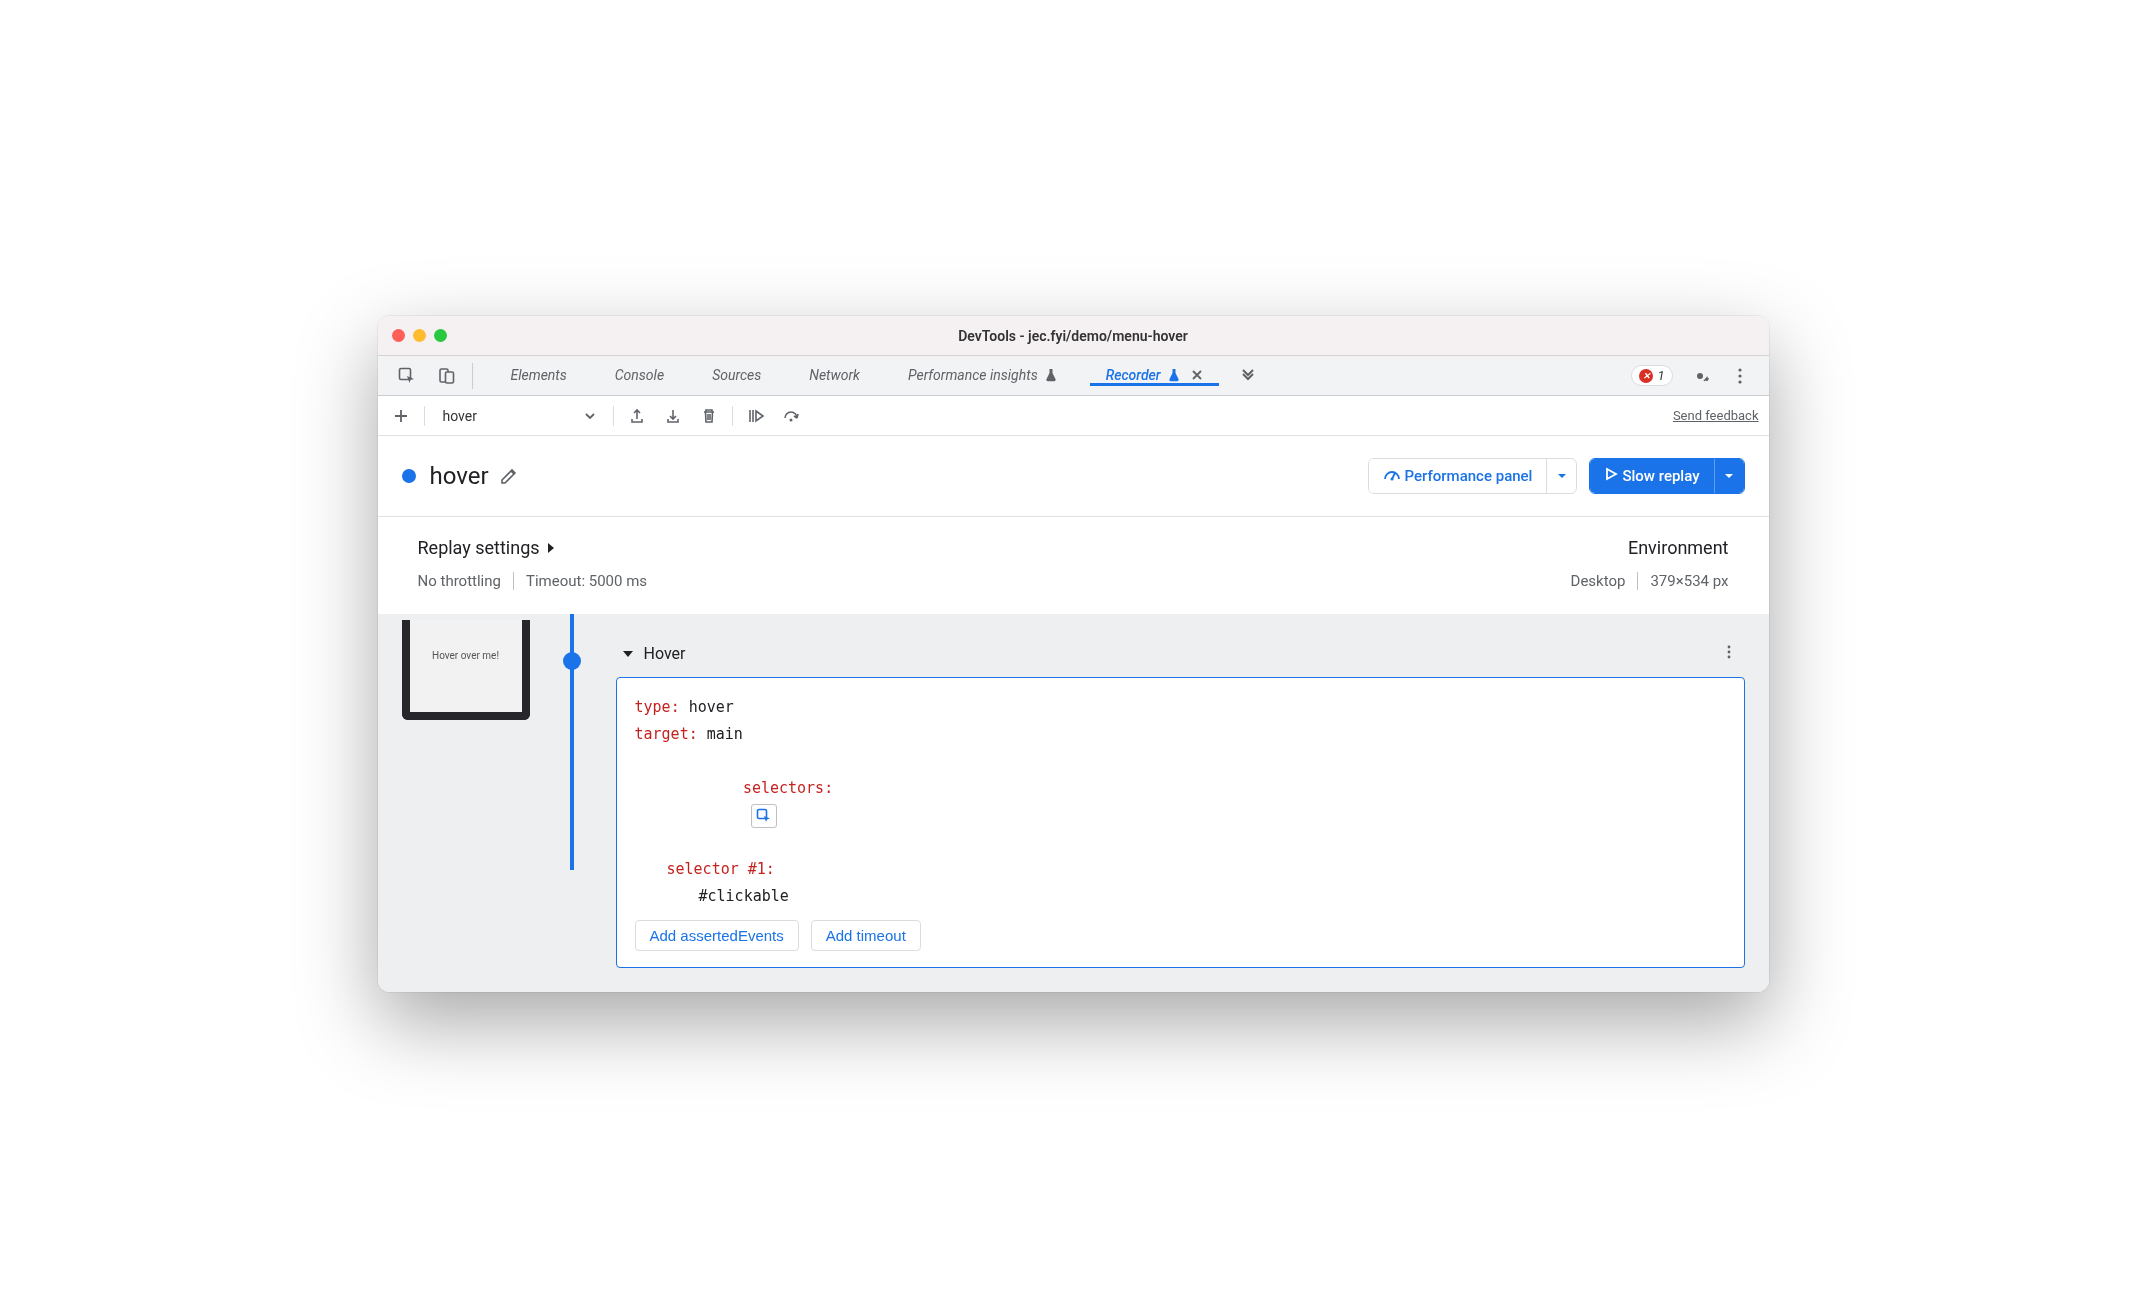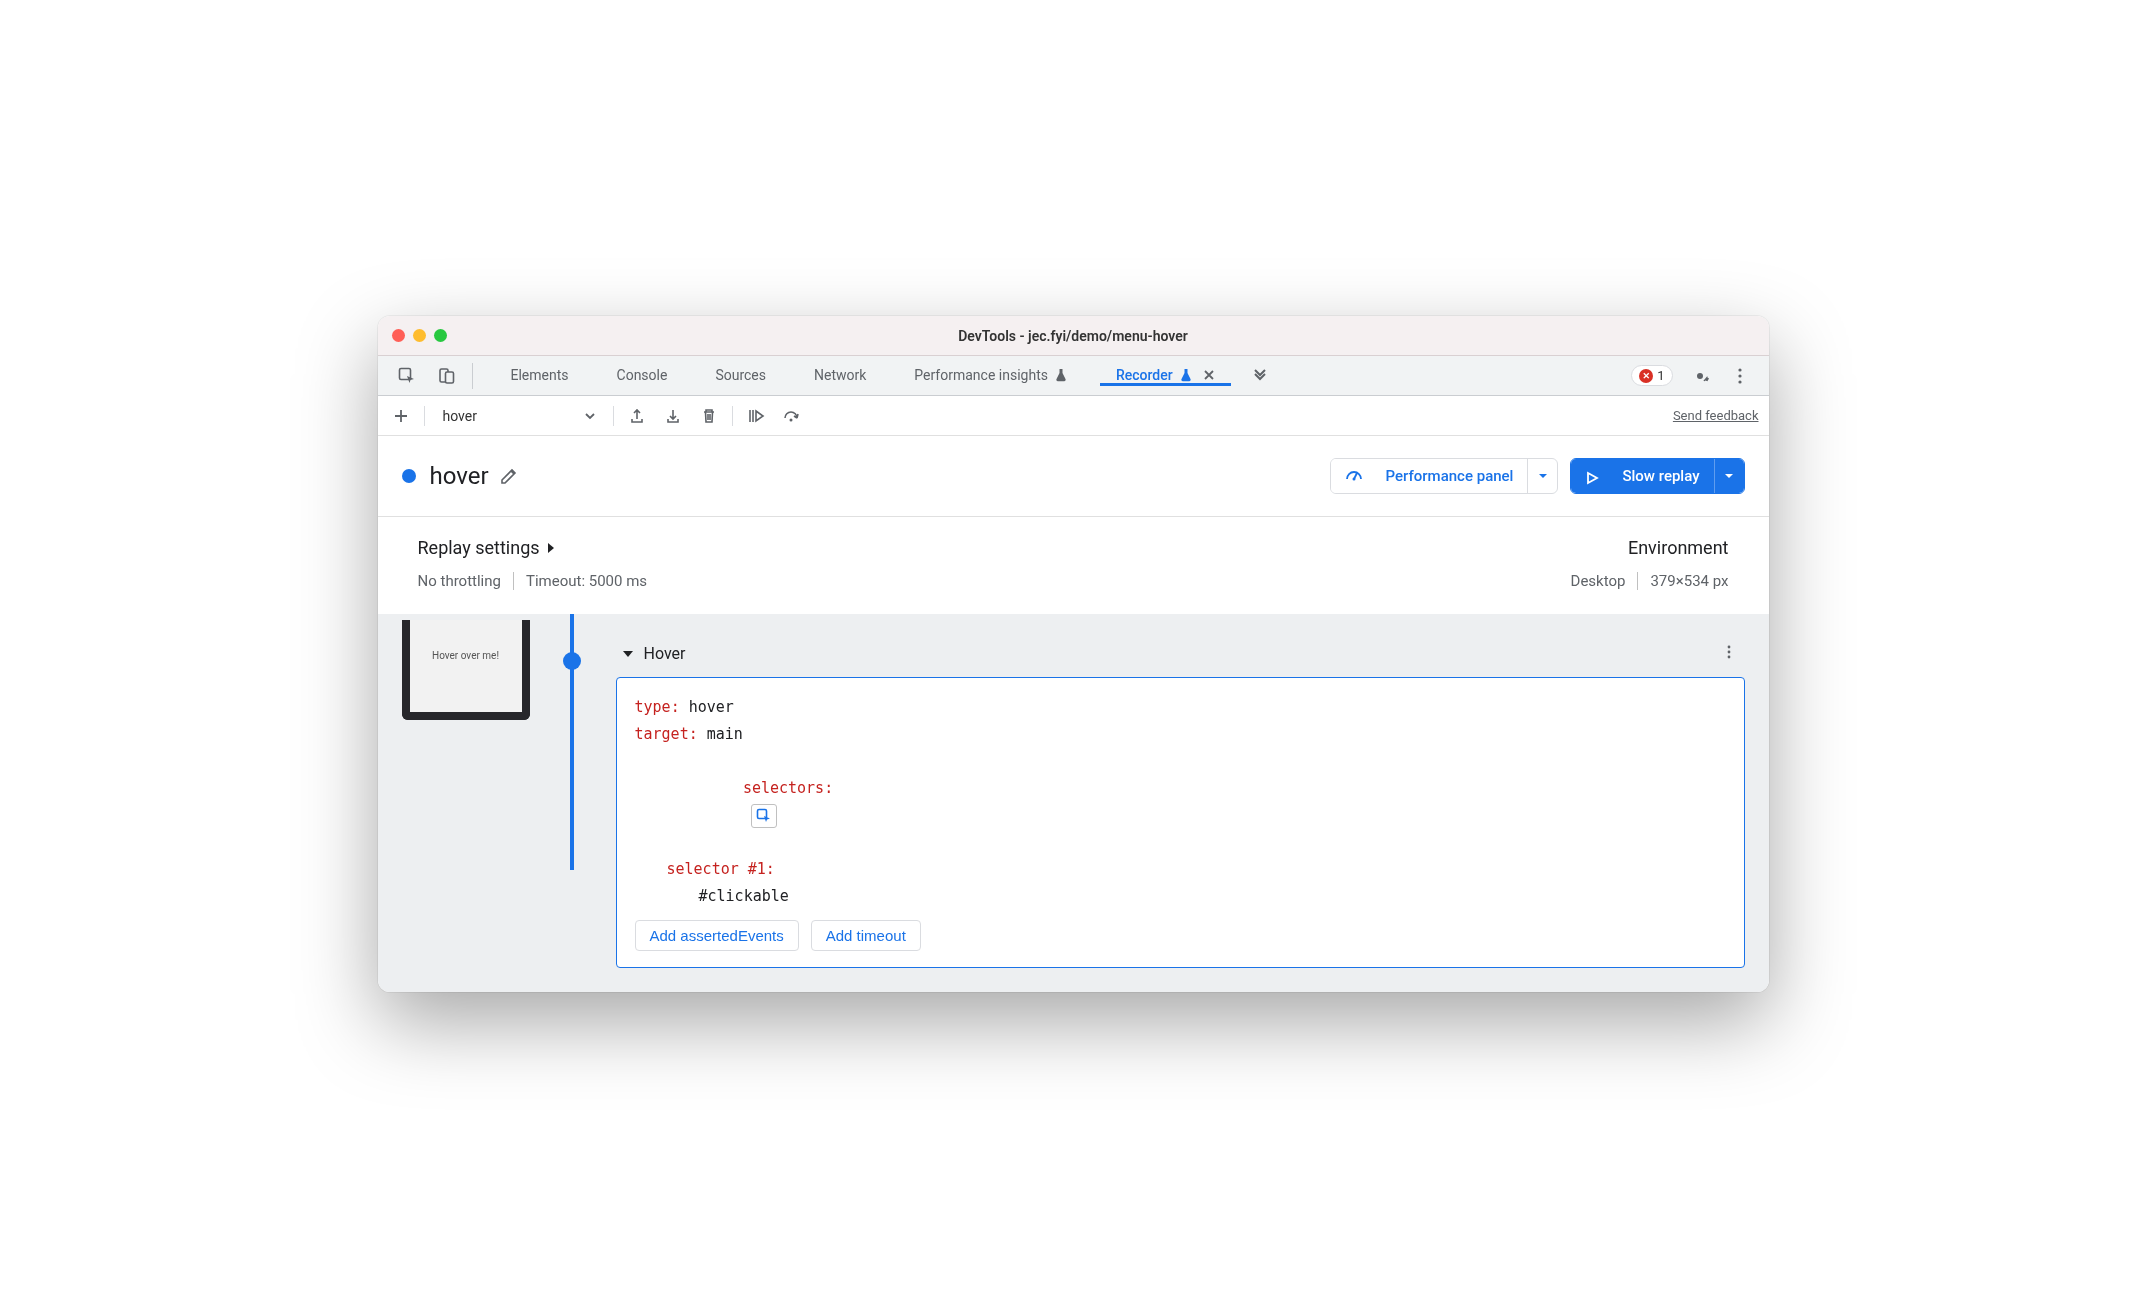--- a/index.html
+++ b/index.html
@@ -35,20 +35,21 @@
     }
     
     
     .tabs-bar {
       height: 40px;
       background: #f1f3f4;
       border-bottom: 1px solid #cacdd1;
       display: flex;
       align-items: stretch;
       padding: 0 8px;
+      font-style: italic;
     }
     .tabs-left { display: flex; align-items: center; gap: 16px; padding: 0 8px; }
     .inspect-icons { display:flex; align-items:center; gap:14px; padding-right: 12px; border-right: 1px solid #cacdd1; margin-right:6px; height:26px; }
     .tab {
       display: flex; align-items: center; gap: 6px;
       padding: 0 16px; font-size: 14px; color: #5f6368; cursor: pointer;
       border-bottom: 3px solid transparent; margin-bottom: -1px;
     }
     .tab.active { color: #1a73e8; border-bottom-color: #1a73e8; font-weight: 500; }
     .tab .close { margin-left: 4px; }
@@ -72,21 +73,21 @@
     .main-header {
       display:flex; align-items:center; padding: 22px 24px;
       border-bottom:1px solid #e0e0e0;
     }
     .rec-dot { width:14px; height:14px; border-radius:50%; background:#1a73e8; margin-right: 14px; }
     .rec-title { font-size: 24px; font-weight:400; color:#202124; margin-right: 10px; }
     .edit-pencil { color:#5f6368; cursor:pointer; }
     .main-header-right { margin-left:auto; display:flex; gap:12px; }
     .split-btn { display:flex; border:1px solid #dadce0; border-radius:6px; overflow:hidden; }
     .split-btn.primary { border-color:#1a73e8; }
-    .split-btn .main { padding: 8px 14px; display:flex; align-items:flex-end; gap:23px; font-size:15px; font-weight:500; cursor:pointer; }
+    .split-btn .main { padding: 8px 14px; display:flex; align-items:flex-start; gap:4px; font-size:15px; font-weight:500; cursor:pointer; }
     .split-btn .chev { width:30px; display:flex; align-items:center; justify-content:center; border-left:1px solid #dadce0; cursor:pointer; }
     .split-btn.outline .main { color:#1a73e8; background:#fff; }
     .split-btn.outline .chev { color:#1a73e8; border-left-color:#dadce0; }
     .split-btn.primary .main { background:#1a73e8; color:#fff; }
     .split-btn.primary .chev { background:#1a73e8; color:#fff; border-left-color: rgba(255,255,255,0.3); }
     
     
     .settings-row {
       display:flex; padding: 20px 40px 24px 40px; justify-content:space-between;
     }

